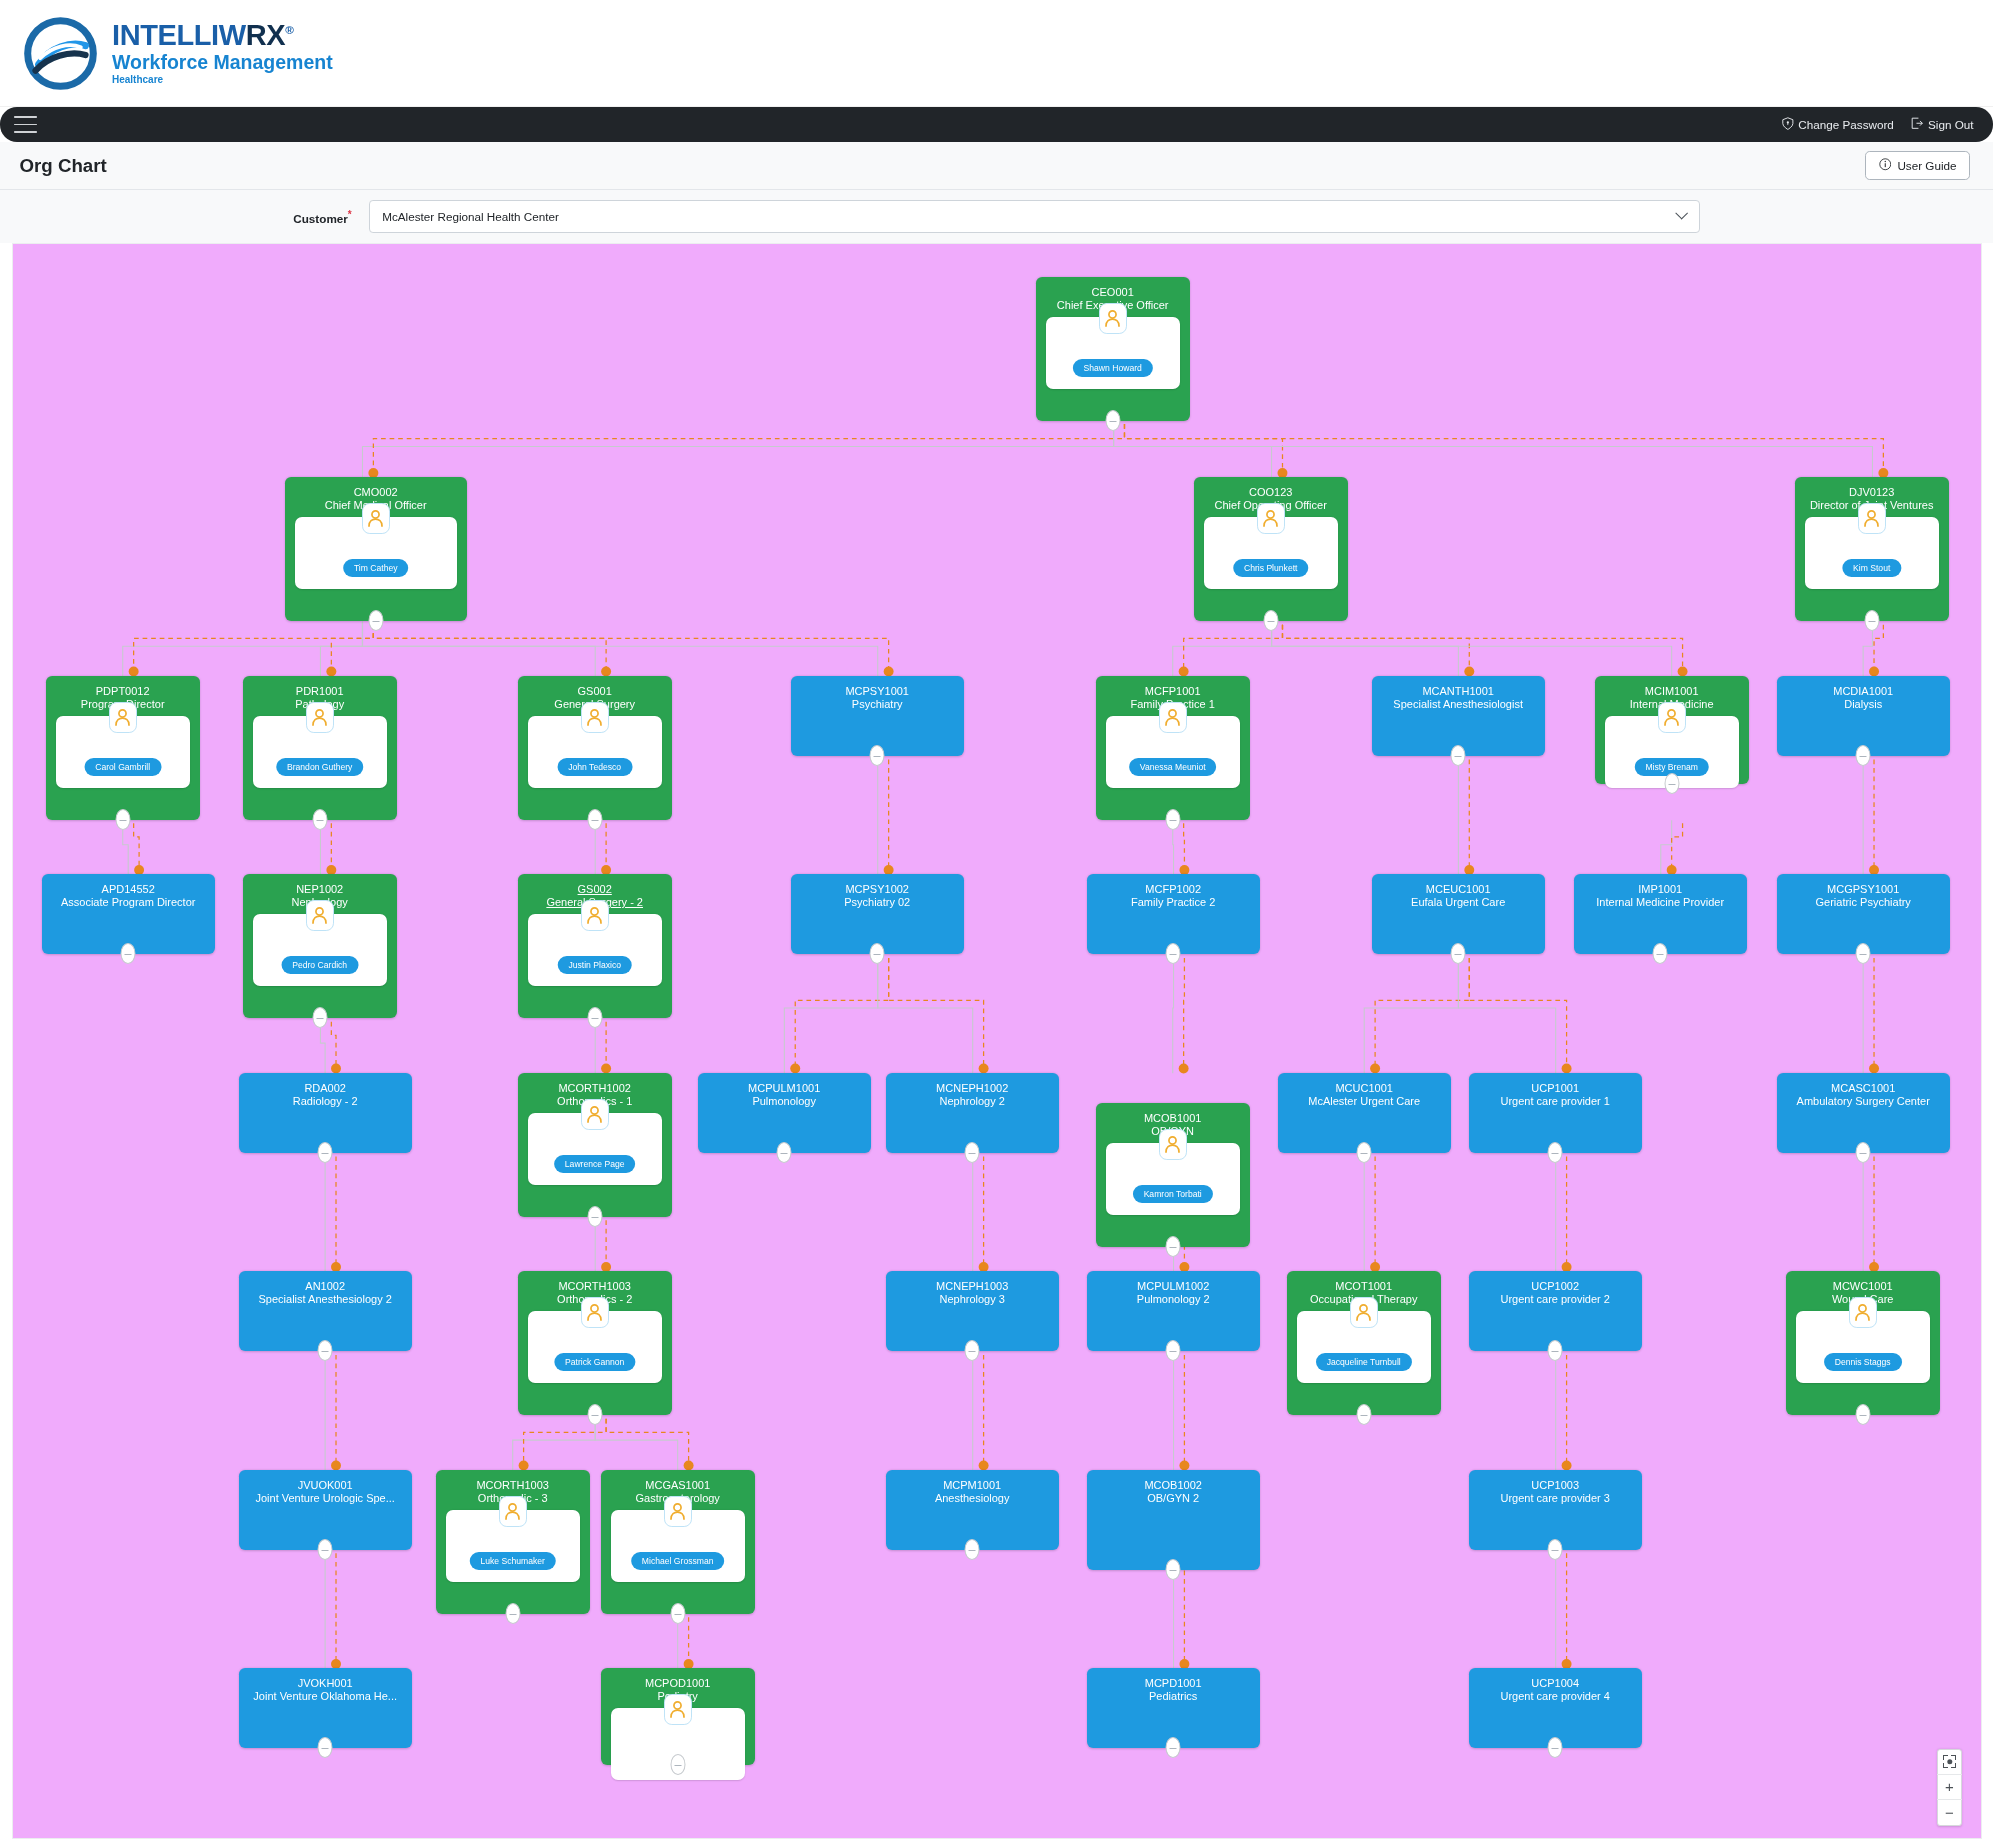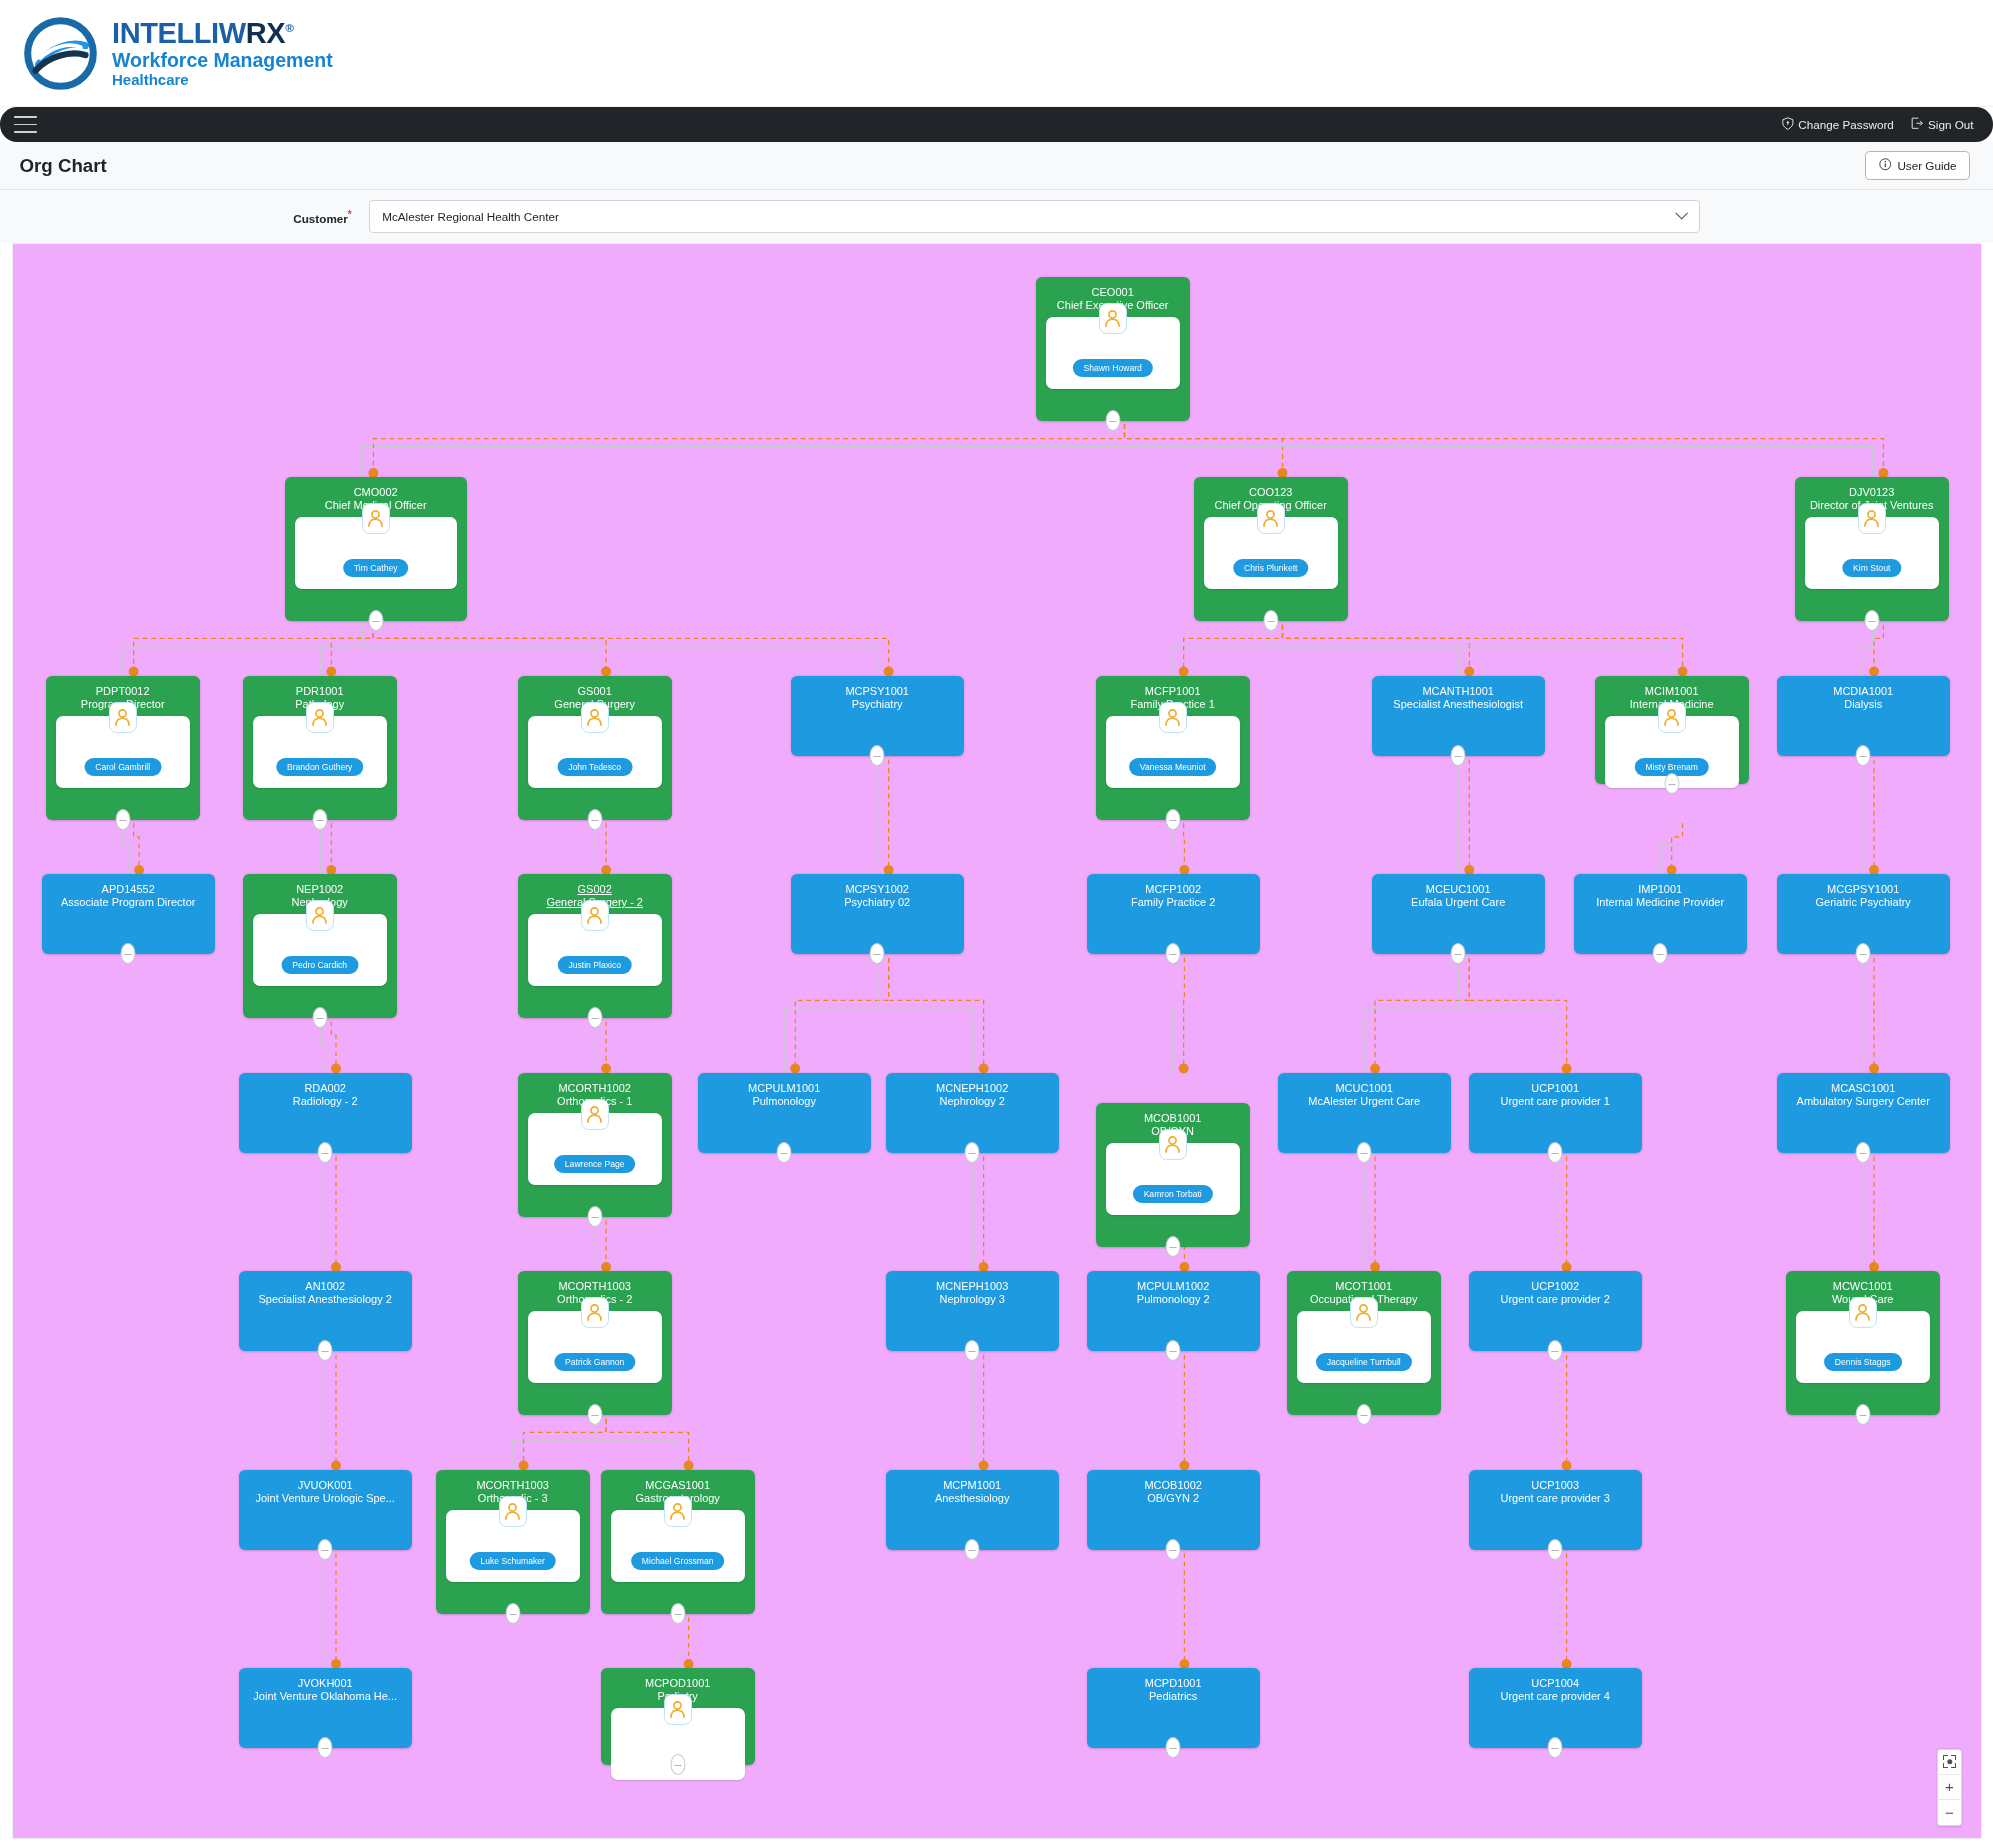--- a/index.html
+++ b/index.html
@@ -27,21 +27,21 @@
     font-size: 29px; font-weight: bold; letter-spacing: -0.4px;
     color: #1a5fa8; white-space: nowrap;
   }
   .logo-title .lt-dark { color: #11304f; }
   .logo-title .lt-reg { font-size: 11.7px; vertical-align: super; }
   .logo-sub {
     font-size: 19.5px; font-weight: bold; color: #1784d1;
     margin-top: 3.1px; white-space: nowrap;
   }
   .logo-sub2 {
-    font-size: 15px; font-weight: bold; color: #1784d1;
+    font-size: 10px; font-weight: bold; color: #1784d1;
     margin-top: 2.3px; white-space: nowrap;
   }
 
   
   .nav-bar {
     height: 35px; background: #212529;
     display: flex; align-items: center;
     justify-content: space-between;
     padding: 0 19.5px 0 14px;
     border-radius: 17px;
@@ -689,21 +689,21 @@
           </div>
           <div class="person-pill">Michael Grossman</div>
         </div>
         <div class="handle"></div>
       </div>
       <div class="node blue" style="left: 873px; top: 1226px; width: 173px; height: 80px;">
         <div class="node-code">MCPM1001</div>
         <div class="node-title">Anesthesiology</div>
         <div class="handle"></div>
       </div>
-      <div class="node blue" style="left: 1074px; top: 1226px; width: 173px; height: 80px;">
+      <div class="node blue" style="left: 1074px; top: 1226px; width: 173px; height: 100px;">
         <div class="node-code">MCOB1002</div>
         <div class="node-title">OB/GYN 2</div>
         <div class="handle"></div>
       </div>
       <div class="node blue" style="left: 1456px; top: 1226px; width: 173px; height: 80px;">
         <div class="node-code">UCP1003</div>
         <div class="node-title">Urgent care provider 3</div>
         <div class="handle"></div>
       </div>
       <div class="node blue" style="left: 226px; top: 1424px; width: 173px; height: 80px;">

